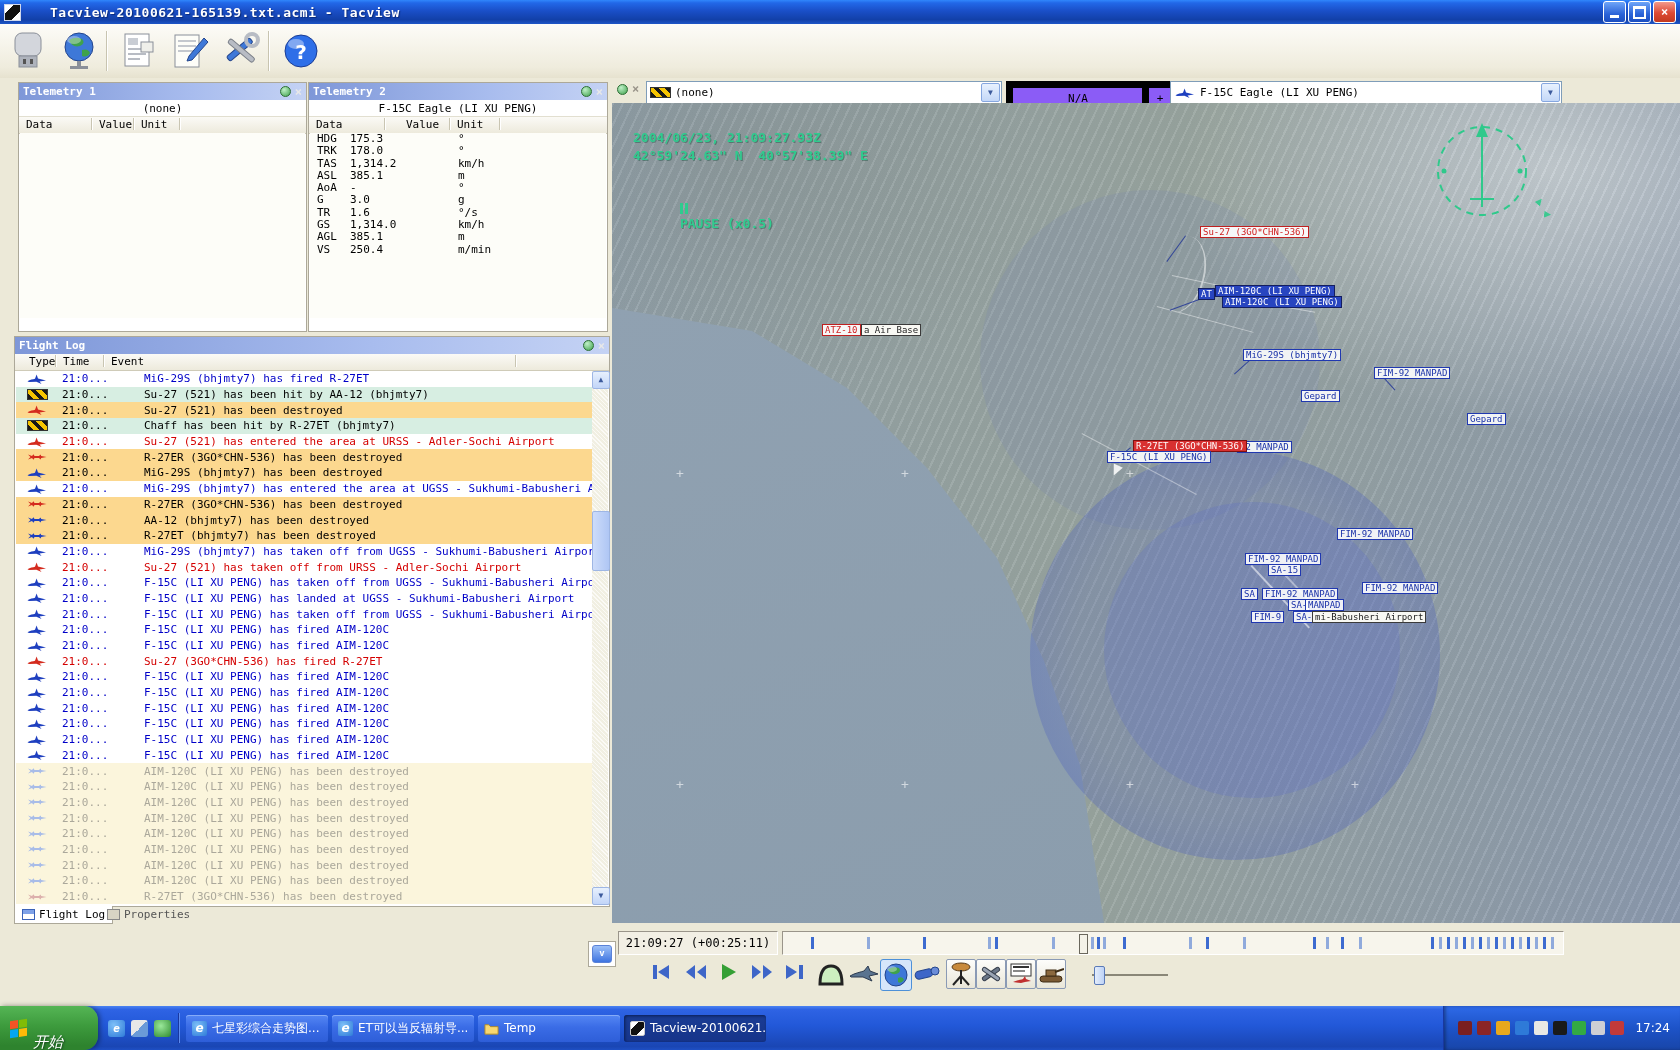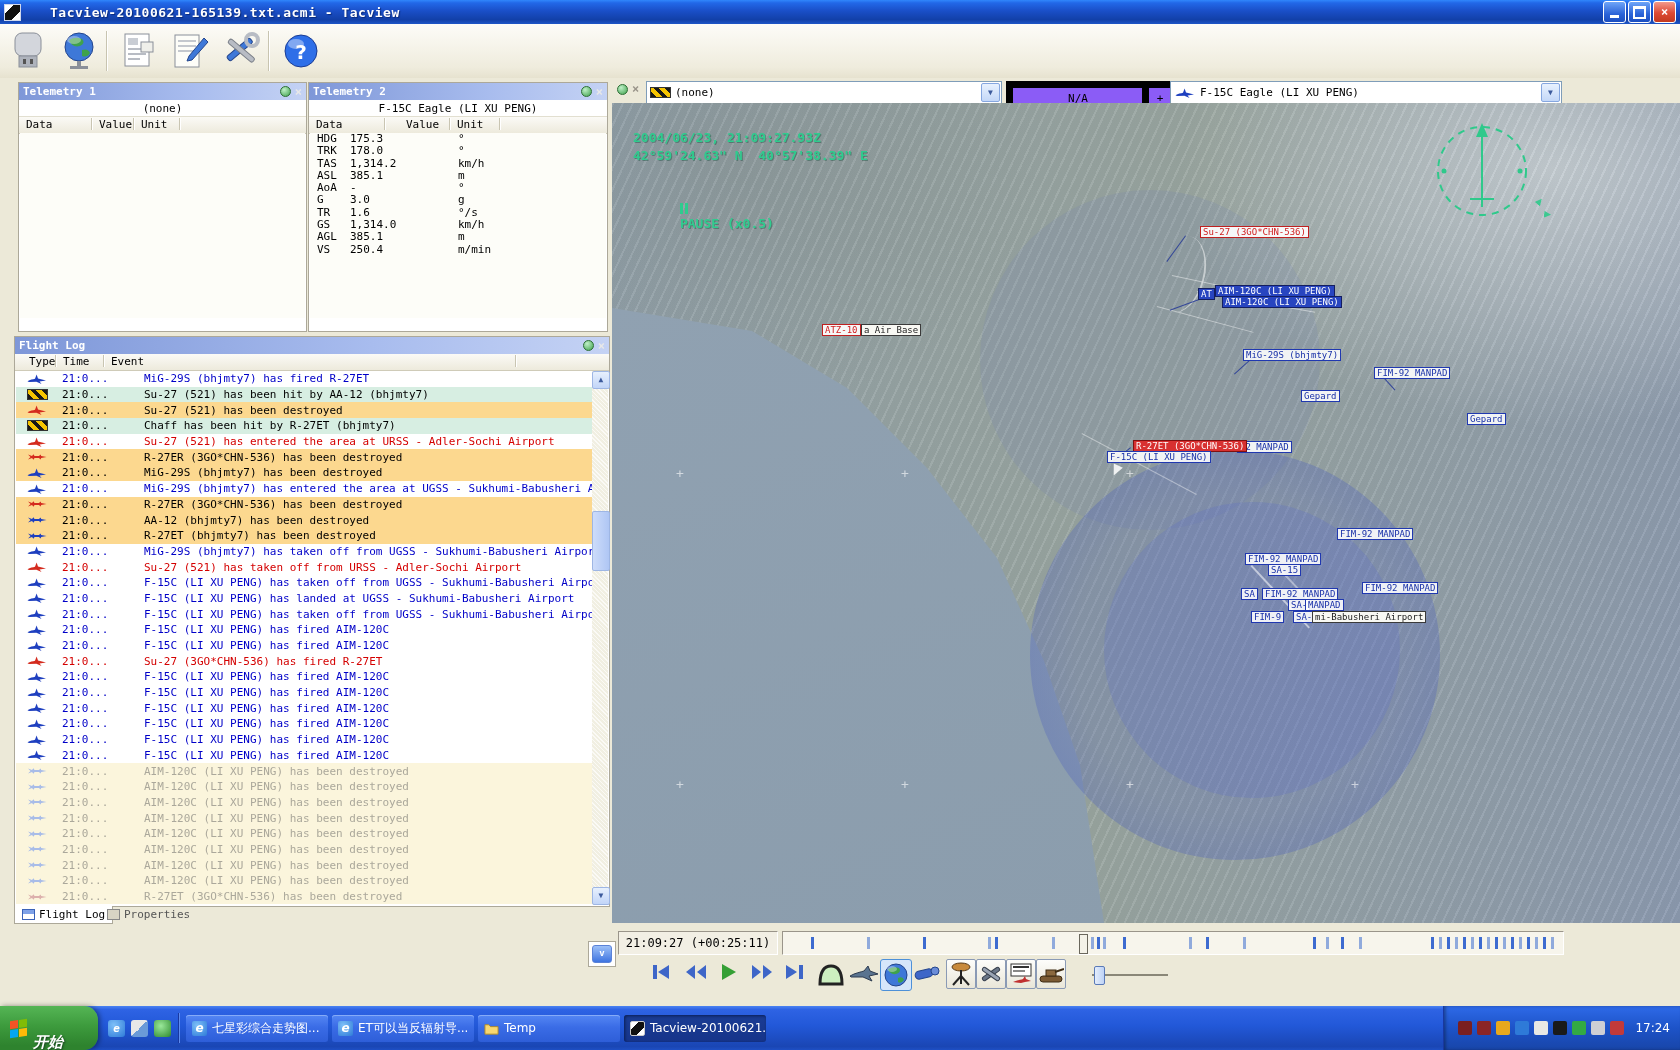--- a/index.html
+++ b/index.html
@@ -131,21 +131,21 @@
   .slider-thumb{position:absolute;left:1094px;top:966px;width:9px;height:17px;border:1px solid #5A7AB8;border-radius:2px;
     background:linear-gradient(90deg,#E4EDFB,#BDD2F6);}
 
   
   .taskbar{position:absolute;left:0;top:1006px;width:1680px;height:44px;
     background:linear-gradient(180deg,#4A83F2 0%,#2E63E4 8%,#2258D8 45%,#1A46B4 92%,#1E4FC4 100%);display:flex;align-items:center;}
   .startbtn{height:44px;width:98px;border-radius:0 14px 14px 0;display:flex;align-items:center;gap:6px;padding-left:10px;box-sizing:border-box;
     background:linear-gradient(180deg,#55B555 0%,#3D9B3D 45%,#2E832E 90%);box-shadow:2px 0 5px rgba(0,0,0,.4);}
   .flag{display:grid;grid-template-columns:8px 8px;grid-template-rows:8px 8px;gap:1px;transform:skewY(-8deg);}
   .flag i{display:block;}
-  .startlbl{color:#fff;font-weight:bold;font-style:italic;font-size:15px;font-family:"DejaVu Sans",sans-serif;text-shadow:1px 1px 2px #14401c;margin-top:28px;}
+  .startlbl{color:#fff;font-weight:normal;font-style:italic;font-size:15px;font-family:"DejaVu Sans",sans-serif;text-shadow:1px 1px 2px #14401c;margin-top:28px;}
   .ql{display:flex;align-items:center;gap:6px;margin-left:10px;}
   .qlic{width:17px;height:17px;border-radius:3px;}
   .tbsep{width:1px;height:30px;background:#1838A0;box-shadow:1px 0 0 #5E8CF0;margin:0 7px;}
   .taskitem{width:142px;height:27px;margin-right:4px;border-radius:3px;display:flex;align-items:center;gap:5px;padding:0 6px;box-sizing:border-box;
     background:linear-gradient(180deg,#5587F4,#3A6CE6 45%,#2E5ED8);box-shadow:inset 0 1px 0 #86ABF8;color:#fff;font-size:12px;
     font-family:"DejaVu Sans",sans-serif;white-space:nowrap;overflow:hidden;}
   .taskitem.active{background:linear-gradient(180deg,#1A3C94,#16348A);box-shadow:inset 1px 1px 3px #0A1E55;}
   .ticon{width:15px;height:15px;flex:0 0 auto;border-radius:2px;}
   .tray{margin-left:auto;height:44px;display:flex;align-items:center;gap:5px;padding:0 10px 0 14px;
     background:linear-gradient(180deg,#2E6AE8 0%,#1D53C8 50%,#1845A8 100%);border-left:1px solid #1838A0;box-shadow:inset 2px 0 3px rgba(0,0,0,.3);}

